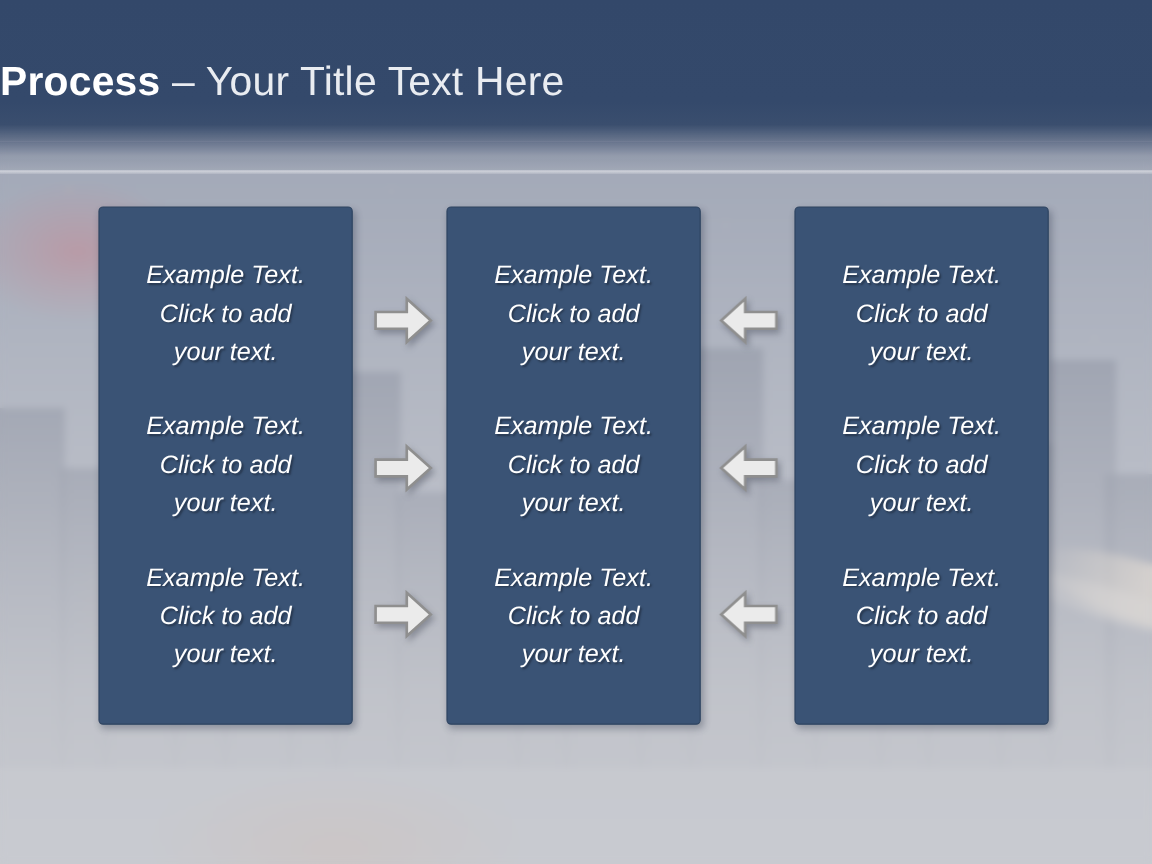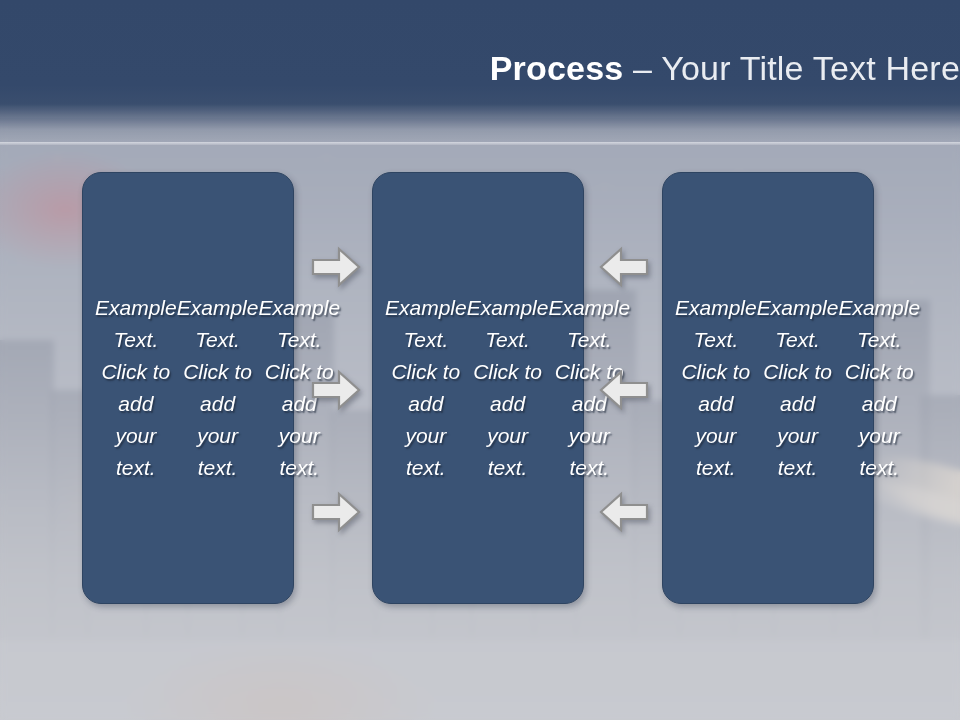--- a/index.html
+++ b/index.html
@@ -157,21 +157,21 @@
     left: 0; top: 142px;
     width: 960px;
     height: 3px;
     background: linear-gradient(to bottom, rgba(222,224,230,.85), rgba(200,203,212,.35));
   }
 
   .slide-title {
     position: absolute;
     left: 0; top: 46px;
     width: 960px;
-    text-align: right;
+    text-align: left;
     font-size: 34px;
     line-height: 44px;
     color: #f2f4f7;
     letter-spacing: .2px;
     white-space: nowrap;
   }
   .slide-title .t-strong {
     font-weight: bold;
     color: #ffffff;
   }
@@ -182,24 +182,24 @@
 
   
   .proc-box {
     position: absolute;
     top: 172px;
     width: 212px;
     height: 432px;
     box-sizing: border-box;
     background: #3a5375;
     border: 1.5px solid #2e4461;
-    border-radius: 19px;
+    border-radius: 4px;
     box-shadow: 2px 3px 6px rgba(40,50,70,.33);
     display: flex;
-    flex-direction: row;
+    flex-direction: column;
     justify-content: space-around;
     align-items: center;
     padding: 26px 12px;
   }
   .box-1 { left: 82px; }
   .box-2 { left: 372px; }
   .box-3 { left: 662px; }
 
   .proc-text {
     width: 100%;

